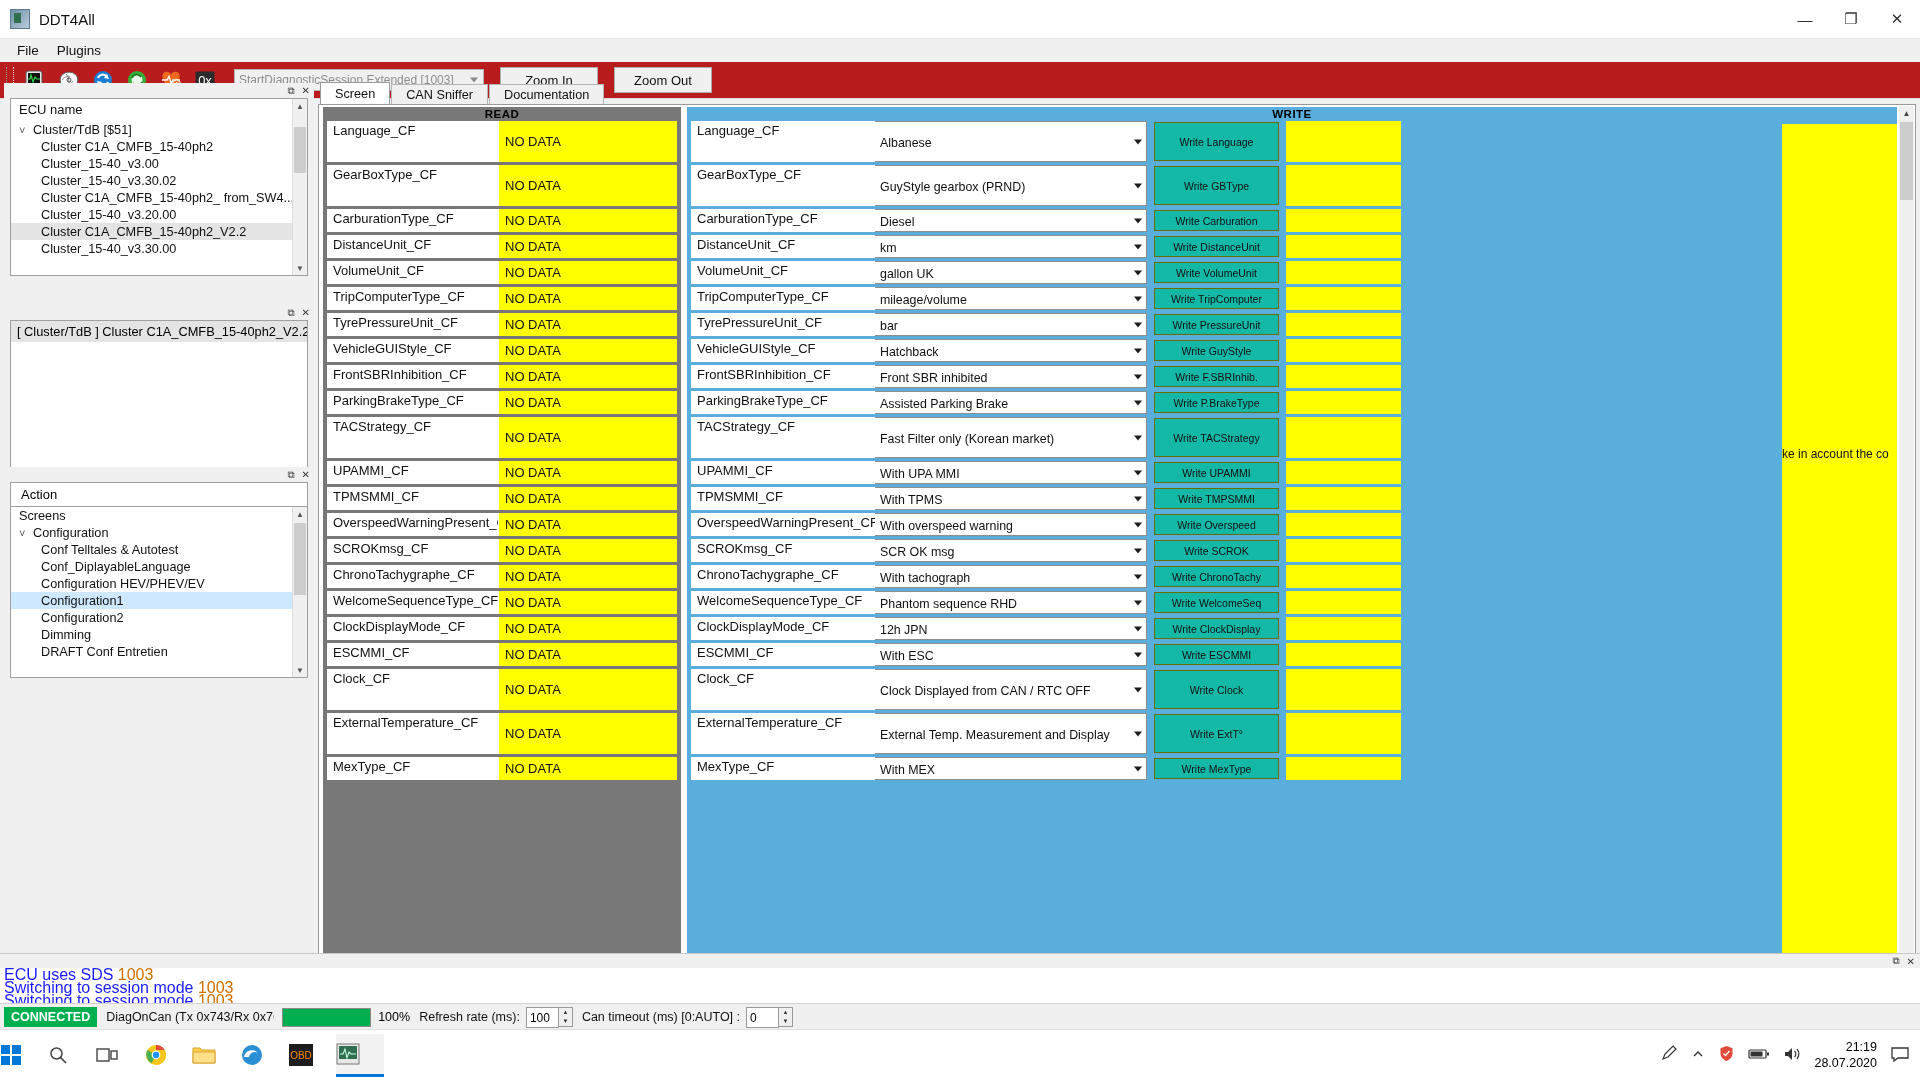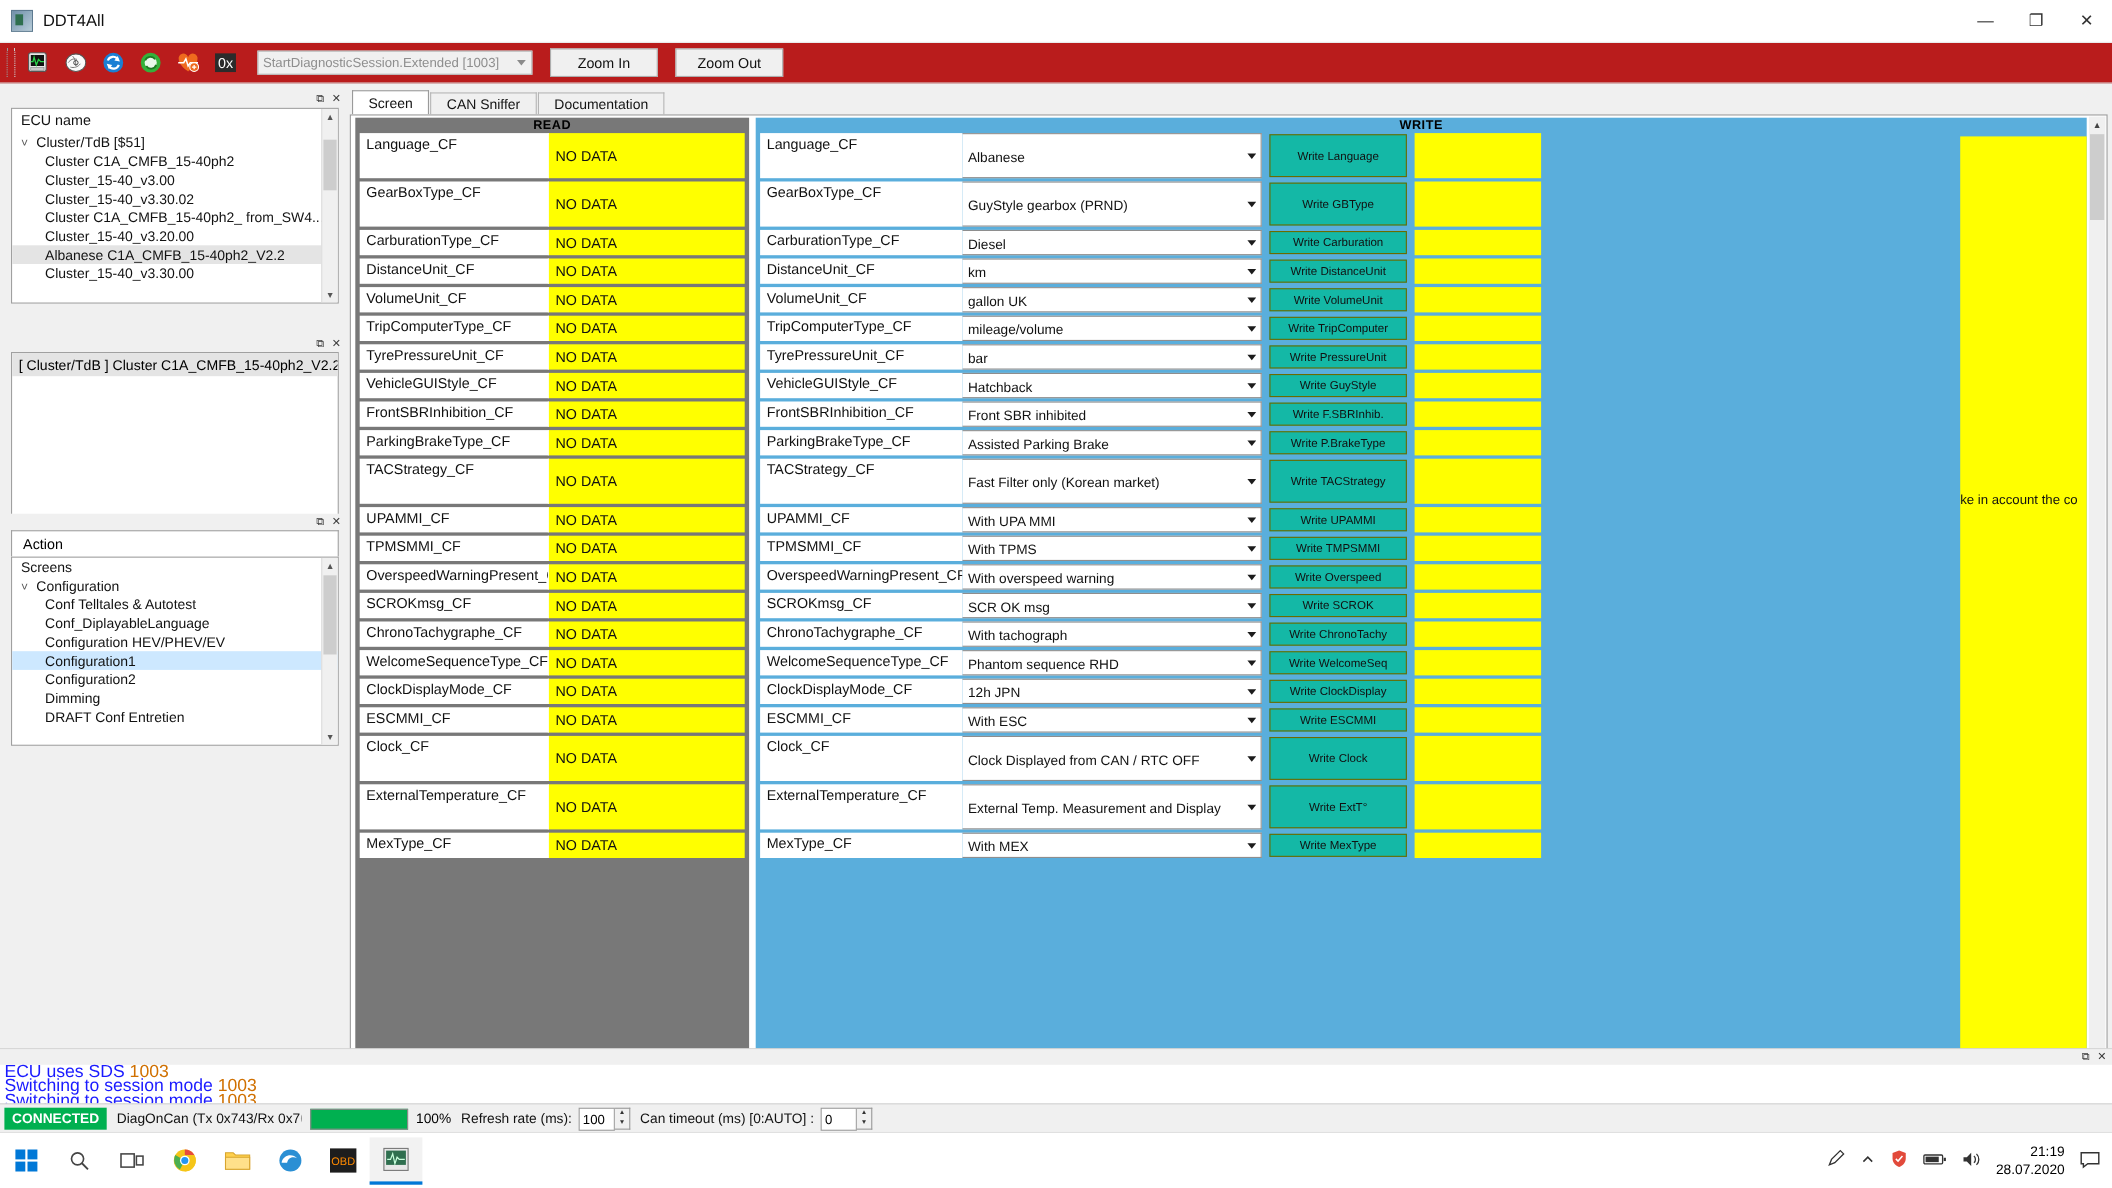--- a/index.html
+++ b/index.html
@@ -162,41 +162,45 @@
   .pct{font-size:12.5px;margin-left:7px;}
   .numinput{height:18px;background:#fff;border:1px solid #9a9a9a;font-size:12px;
             padding:1px 2px 0 3px;display:flex;align-items:center;}
   .spin{width:13px;height:18px;border:1px solid #9a9a9a;border-left:none;background:#f0f0f0;
         display:flex;flex-direction:column;}
   .spin div{flex:1;display:flex;align-items:center;justify-content:center;font-size:6px;color:#333;}
 
   
   .taskbar{position:absolute;left:0;right:0;bottom:0;height:50px;background:#ffffff;
            display:flex;align-items:center;border-top:1px solid #e0e0e0;}
-  .tbicon{width:48px;height:40px;display:flex;align-items:center;justify-content:center;}
+  .tbicon{width:48px;height:40px;display:flex;align-items:center;justify-content:flex-start;}
   .tbicon.active{border-bottom:3px solid #0078d7;background:#f2f2f2;}
   .tray{position:absolute;right:0;top:0;height:50px;display:flex;align-items:center;
         gap:13px;padding-right:10px;}
   .clock{font-size:12.5px;text-align:right;line-height:16px;color:#000000;}
 </style>
 </head>
 <body>
 
 <div class="app">
 
   <div class="titlebar">
     <div class="title-icon"></div>
     <div class="title-text">DDT4All</div>
     <div class="winbtns">
       <div class="winbtn">—</div>
       <div class="winbtn">❐</div>
       <div class="winbtn close">✕</div>
     </div>
   </div>
 
+  <div class="menubar">
+    <div class="menuitem">File</div>
+    <div class="menuitem">Plugins</div>
+  </div>
 
   <div class="toolbar">
     <div class="grip"></div>
 
     <div class="tbtn">
       <svg width="24" height="24" viewBox="0 0 24 24">
         <rect x="3" y="3" width="16" height="17" rx="2" fill="#e8e8e8" stroke="#555"></rect>
         <rect x="5" y="5" width="12" height="10" fill="#111"></rect>
         <polyline points="5,11 7,11 8,7 10,14 12,9 14,11 17,11" fill="none" stroke="#2ad44a" stroke-width="1.2"></polyline>
         <rect x="5" y="16.5" width="12" height="2.5" fill="#c9c9c9" stroke="#777" stroke-width=".5"></rect>
@@ -265,21 +269,21 @@
         <div class="listbox lb-ecu">
           <div class="lb-header">ECU name</div>
           <div class="row">
             <span class="chev">˅</span><span>Cluster/TdB [$51]</span>
           </div>
           <div class="row indent1">Cluster C1A_CMFB_15-40ph2</div>
           <div class="row indent1">Cluster_15-40_v3.00</div>
           <div class="row indent1">Cluster_15-40_v3.30.02</div>
           <div class="row indent1">Cluster C1A_CMFB_15-40ph2_ from_SW4...</div>
           <div class="row indent1">Cluster_15-40_v3.20.00</div>
-          <div class="row indent1 sel-grey">Albanese C1A_CMFB_15-40ph2_V2.2</div>
+          <div class="row indent1 sel-grey">Cluster C1A_CMFB_15-40ph2_V2.2</div>
           <div class="row indent1">Cluster_15-40_v3.30.00</div>
           <div class="vscroll">
             <div class="up">▲</div>
             <div class="thumb" style="top:28px;height:46px;"></div>
             <div class="dn">▼</div>
           </div>
         </div>
       </div>
     </div>
 

